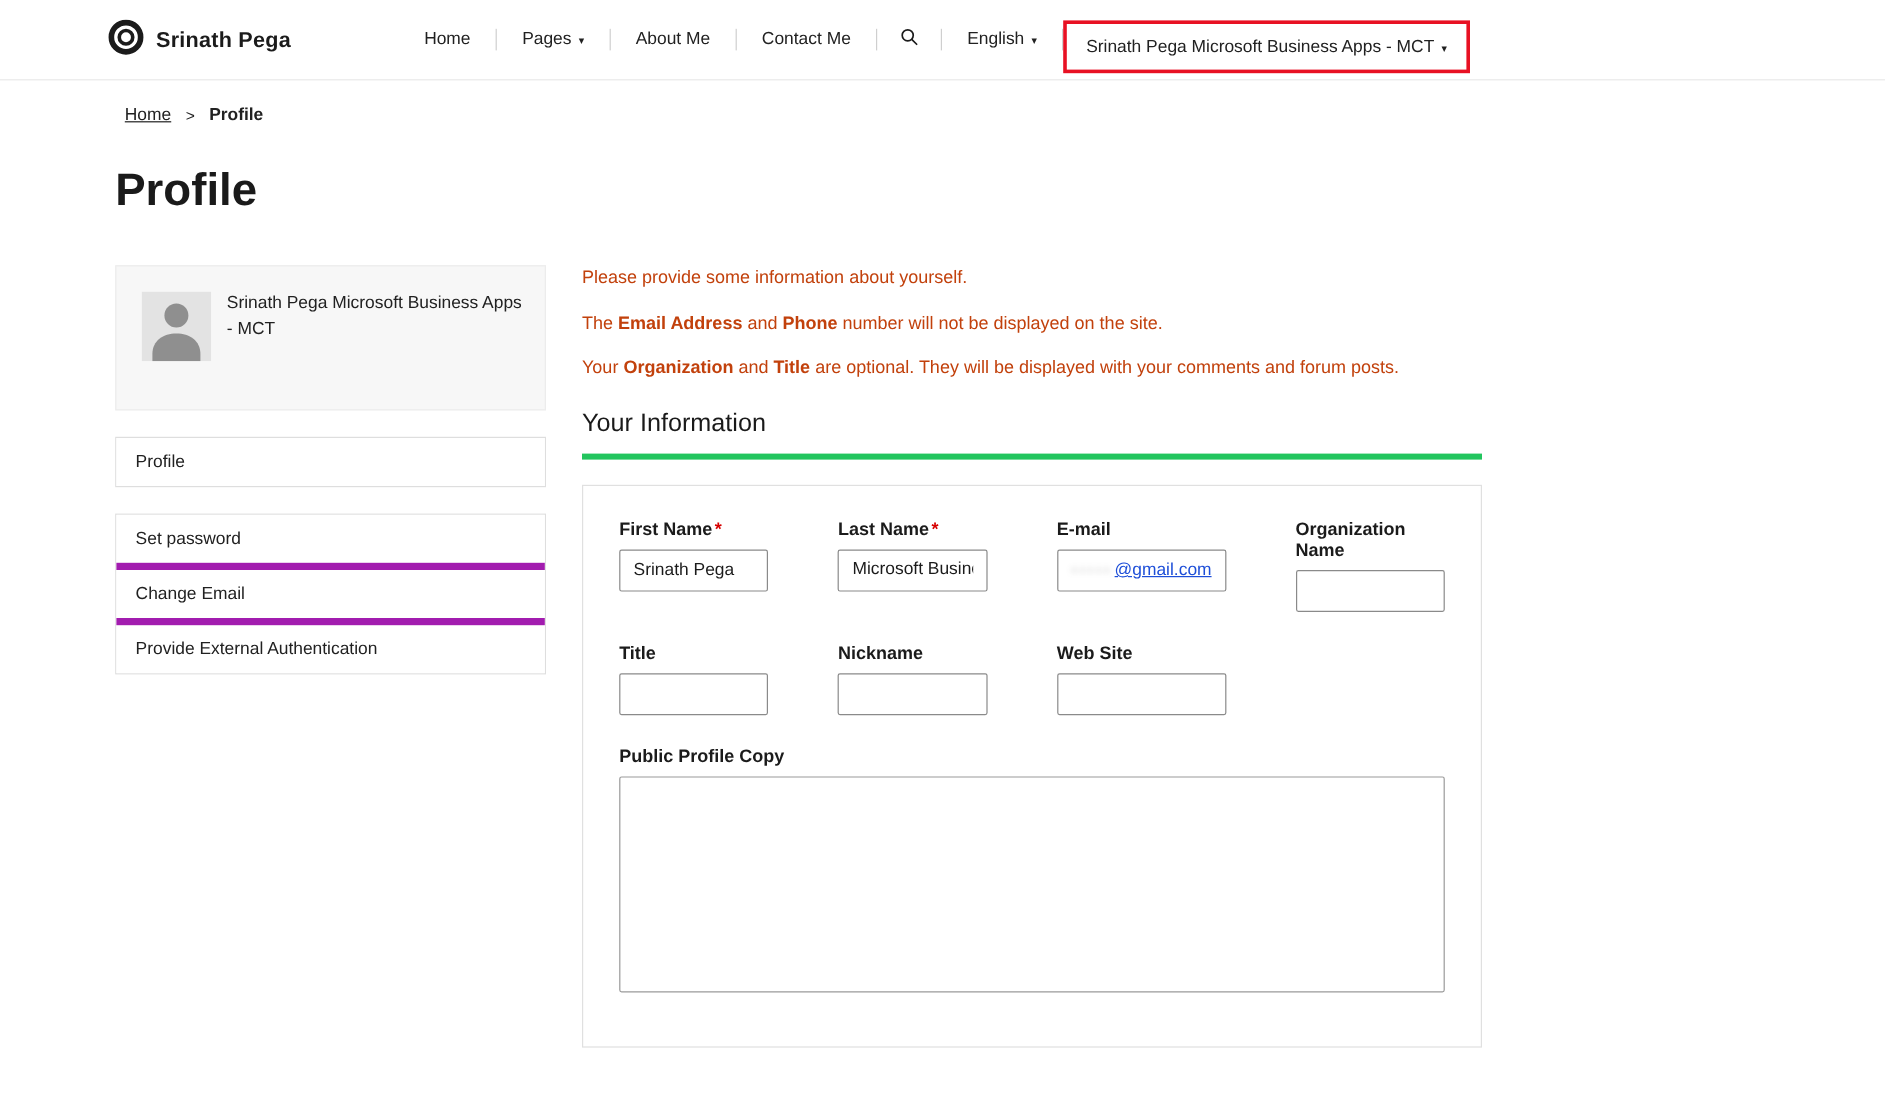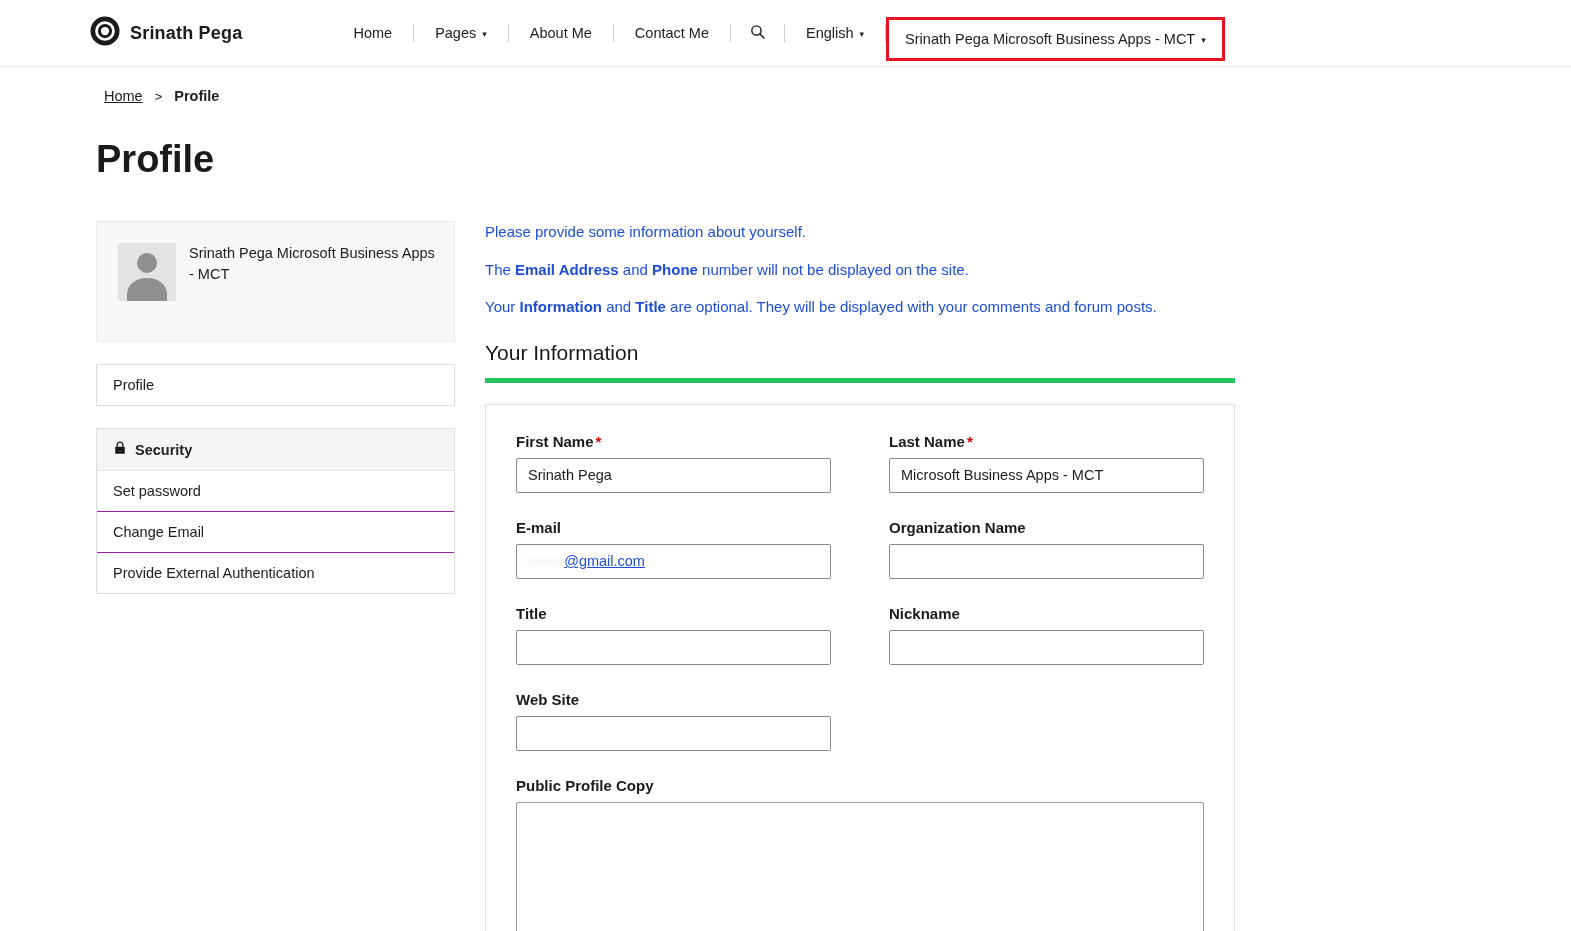--- a/index.html
+++ b/index.html
@@ -28,31 +28,31 @@
   
   .content { display: flex; align-items: flex-start; padding-left: 96px; margin-top: 40px; }
   aside { width: 359px; flex-shrink: 0; }
   main { width: 750px; margin-left: 30px; }
 
   
   .profile-card { background: #f7f7f7; border: 1px solid #ececec; padding: 21px 18px 18px 21px; min-height: 121px; font-size: 14.5px; line-height: 1.45; }
   .avatar { float: left; margin: 0 13px 4px 0; width: 58px; height: 58px; }
   .nav-box { border: 1px solid #dedede; margin-top: 22px; background: #fff; }
   .nav-box-item { padding: 12px 16px; font-size: 14.5px; color: #212121; cursor: pointer; background: #fff; }
-  .nav-box-item + .nav-box-item { border-top: 1px solid #a21caf; }
+  .nav-box-item + .nav-box-item { border-top: 6px solid #a21caf; }
   .nav-box-header { padding: 12px 16px; font-size: 14.5px; font-weight: bold; background: #f5f5f5; border-bottom: 1px solid #e3e3e3; display: flex; align-items: center; gap: 8px; }
 
   
-  main p { font-size: 15px; line-height: 1.5; margin-bottom: 15px; color: #1d4ed8; }
+  main p { font-size: 15px; line-height: 1.5; margin-bottom: 15px; color: #c2410c; }
   main p b { font-weight: bold; }
   h2 { font-size: 21px; font-weight: 400; color: #1a1a1a; margin-top: 22px; padding-bottom: 13px; border-bottom: 5px solid #22c55e; }
 
   
   .panel { border: 1px solid #e0e0e0; margin-top: 21px; padding: 28px 30px 40px 30px; }
-  .grid { display: grid; grid-template-columns: 1fr 1fr; column-gap: 58px; }
+  .grid { display: grid; grid-template-columns: 1fr 1fr 1fr 1fr; column-gap: 58px; }
   .field { margin-bottom: 26px; }
   .field label { display: block; font-size: 15px; font-weight: bold; margin-bottom: 8px; color: #1b1b1b; }
   .req { color: #d70000; font-weight: bold; margin-left: 2px; }
   .field input, .input-like { width: 100%; height: 35px; border: 1px solid #8a8a8a; border-radius: 2px; padding: 0 11px; font-size: 14.5px; font-family: "Liberation Sans", sans-serif; color: #1b1b1b; background: #fff; }
   .field input::placeholder { color: #5a5a5a; opacity: 1; }
   .input-like { display: flex; align-items: center; cursor: text; }
   .blurred { filter: blur(2.5px); color: #444; letter-spacing: 2px; margin-right: 2px; }
   .email-link { text-decoration: underline; color: #1d4ed8; }
   .field.full { margin-bottom: 0; }
   textarea { width: 100%; height: 180px; border: 1px solid #9a9a9a; border-radius: 2px; padding: 8px 10px; font-size: 14.5px; font-family: "Liberation Sans", sans-serif; resize: none; }
@@ -124,38 +124,30 @@
           </svg>
       </span>
       <span>Srinath Pega Microsoft Business Apps - MCT</span>
     </div>
 
     <div class="nav-box">
       <div class="nav-box-item">Profile</div>
     </div>
 
     <div class="nav-box">
-      <div class="nav-box-header">
-        <span>
-          <svg viewBox="0 0 24 24" width="14" height="14">
-              <path d="M6 10V7a6 6 0 0 1 12 0v3h1.2a1 1 0 0 1 1 1v10a1 1 0 0 1-1 1H4.8a1 1 0 0 1-1-1V11a1 1 0 0 1 1-1H6zm2.2 0h7.6V7a3.8 3.8 0 0 0-7.6 0v3z" fill="#1b1b1b"></path>
-            </svg>
-        </span>
-        <span>Security</span>
-      </div>
       <div class="nav-box-item">Set password</div>
       <div class="nav-box-item">Change Email</div>
       <div class="nav-box-item">Provide External Authentication</div>
     </div>
   </aside>
 
   <main>
     <p>Please provide some information about yourself.</p>
     <p><span>The </span><b>Email Address</b><span> and </span><b>Phone</b><span> number will not be displayed on the site.</span></p>
-    <p><span>Your </span><b>Information</b><span> and </span><b>Title</b><span> are optional. They will be displayed with your comments and forum posts.</span></p>
+    <p><span>Your </span><b>Organization</b><span> and </span><b>Title</b><span> are optional. They will be displayed with your comments and forum posts.</span></p>
 
     <h2>Your Information</h2>
 
     <div class="panel">
       <div class="grid">
 
         <div class="field">
           <label><span>First Name</span><span class="req">*</span></label>
           <input type="text" value="Srinath Pega" style="">
         </div>

